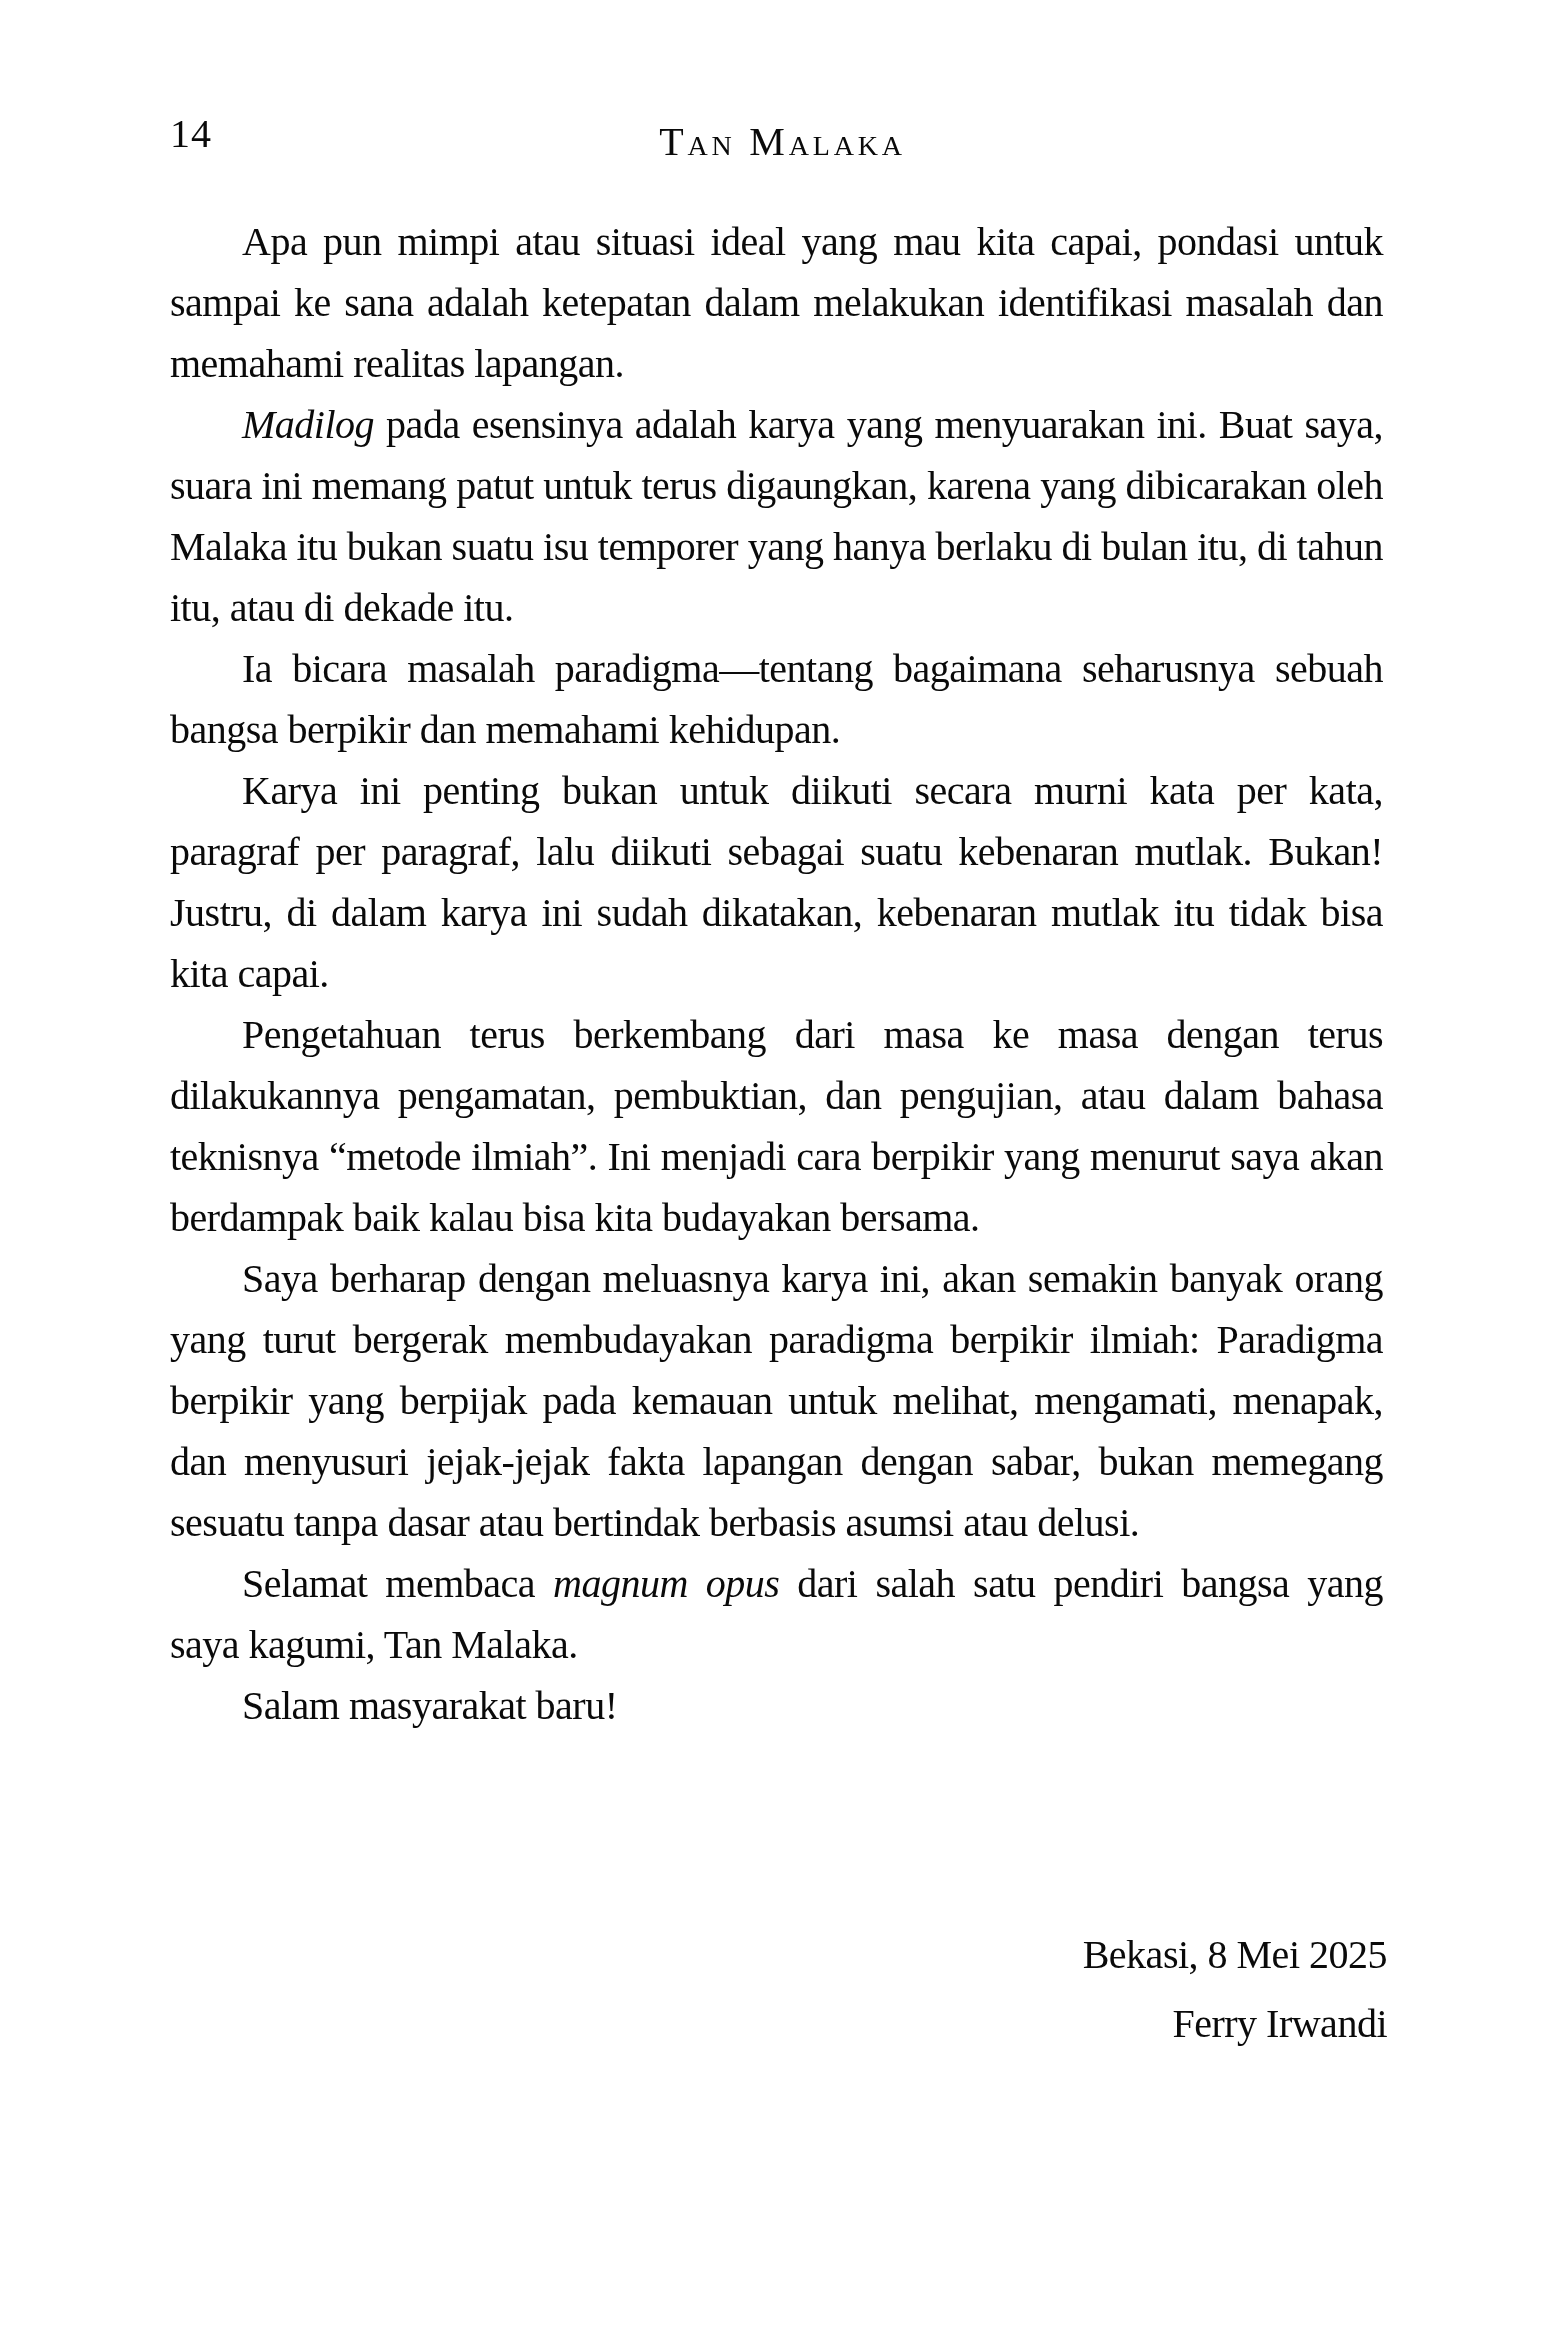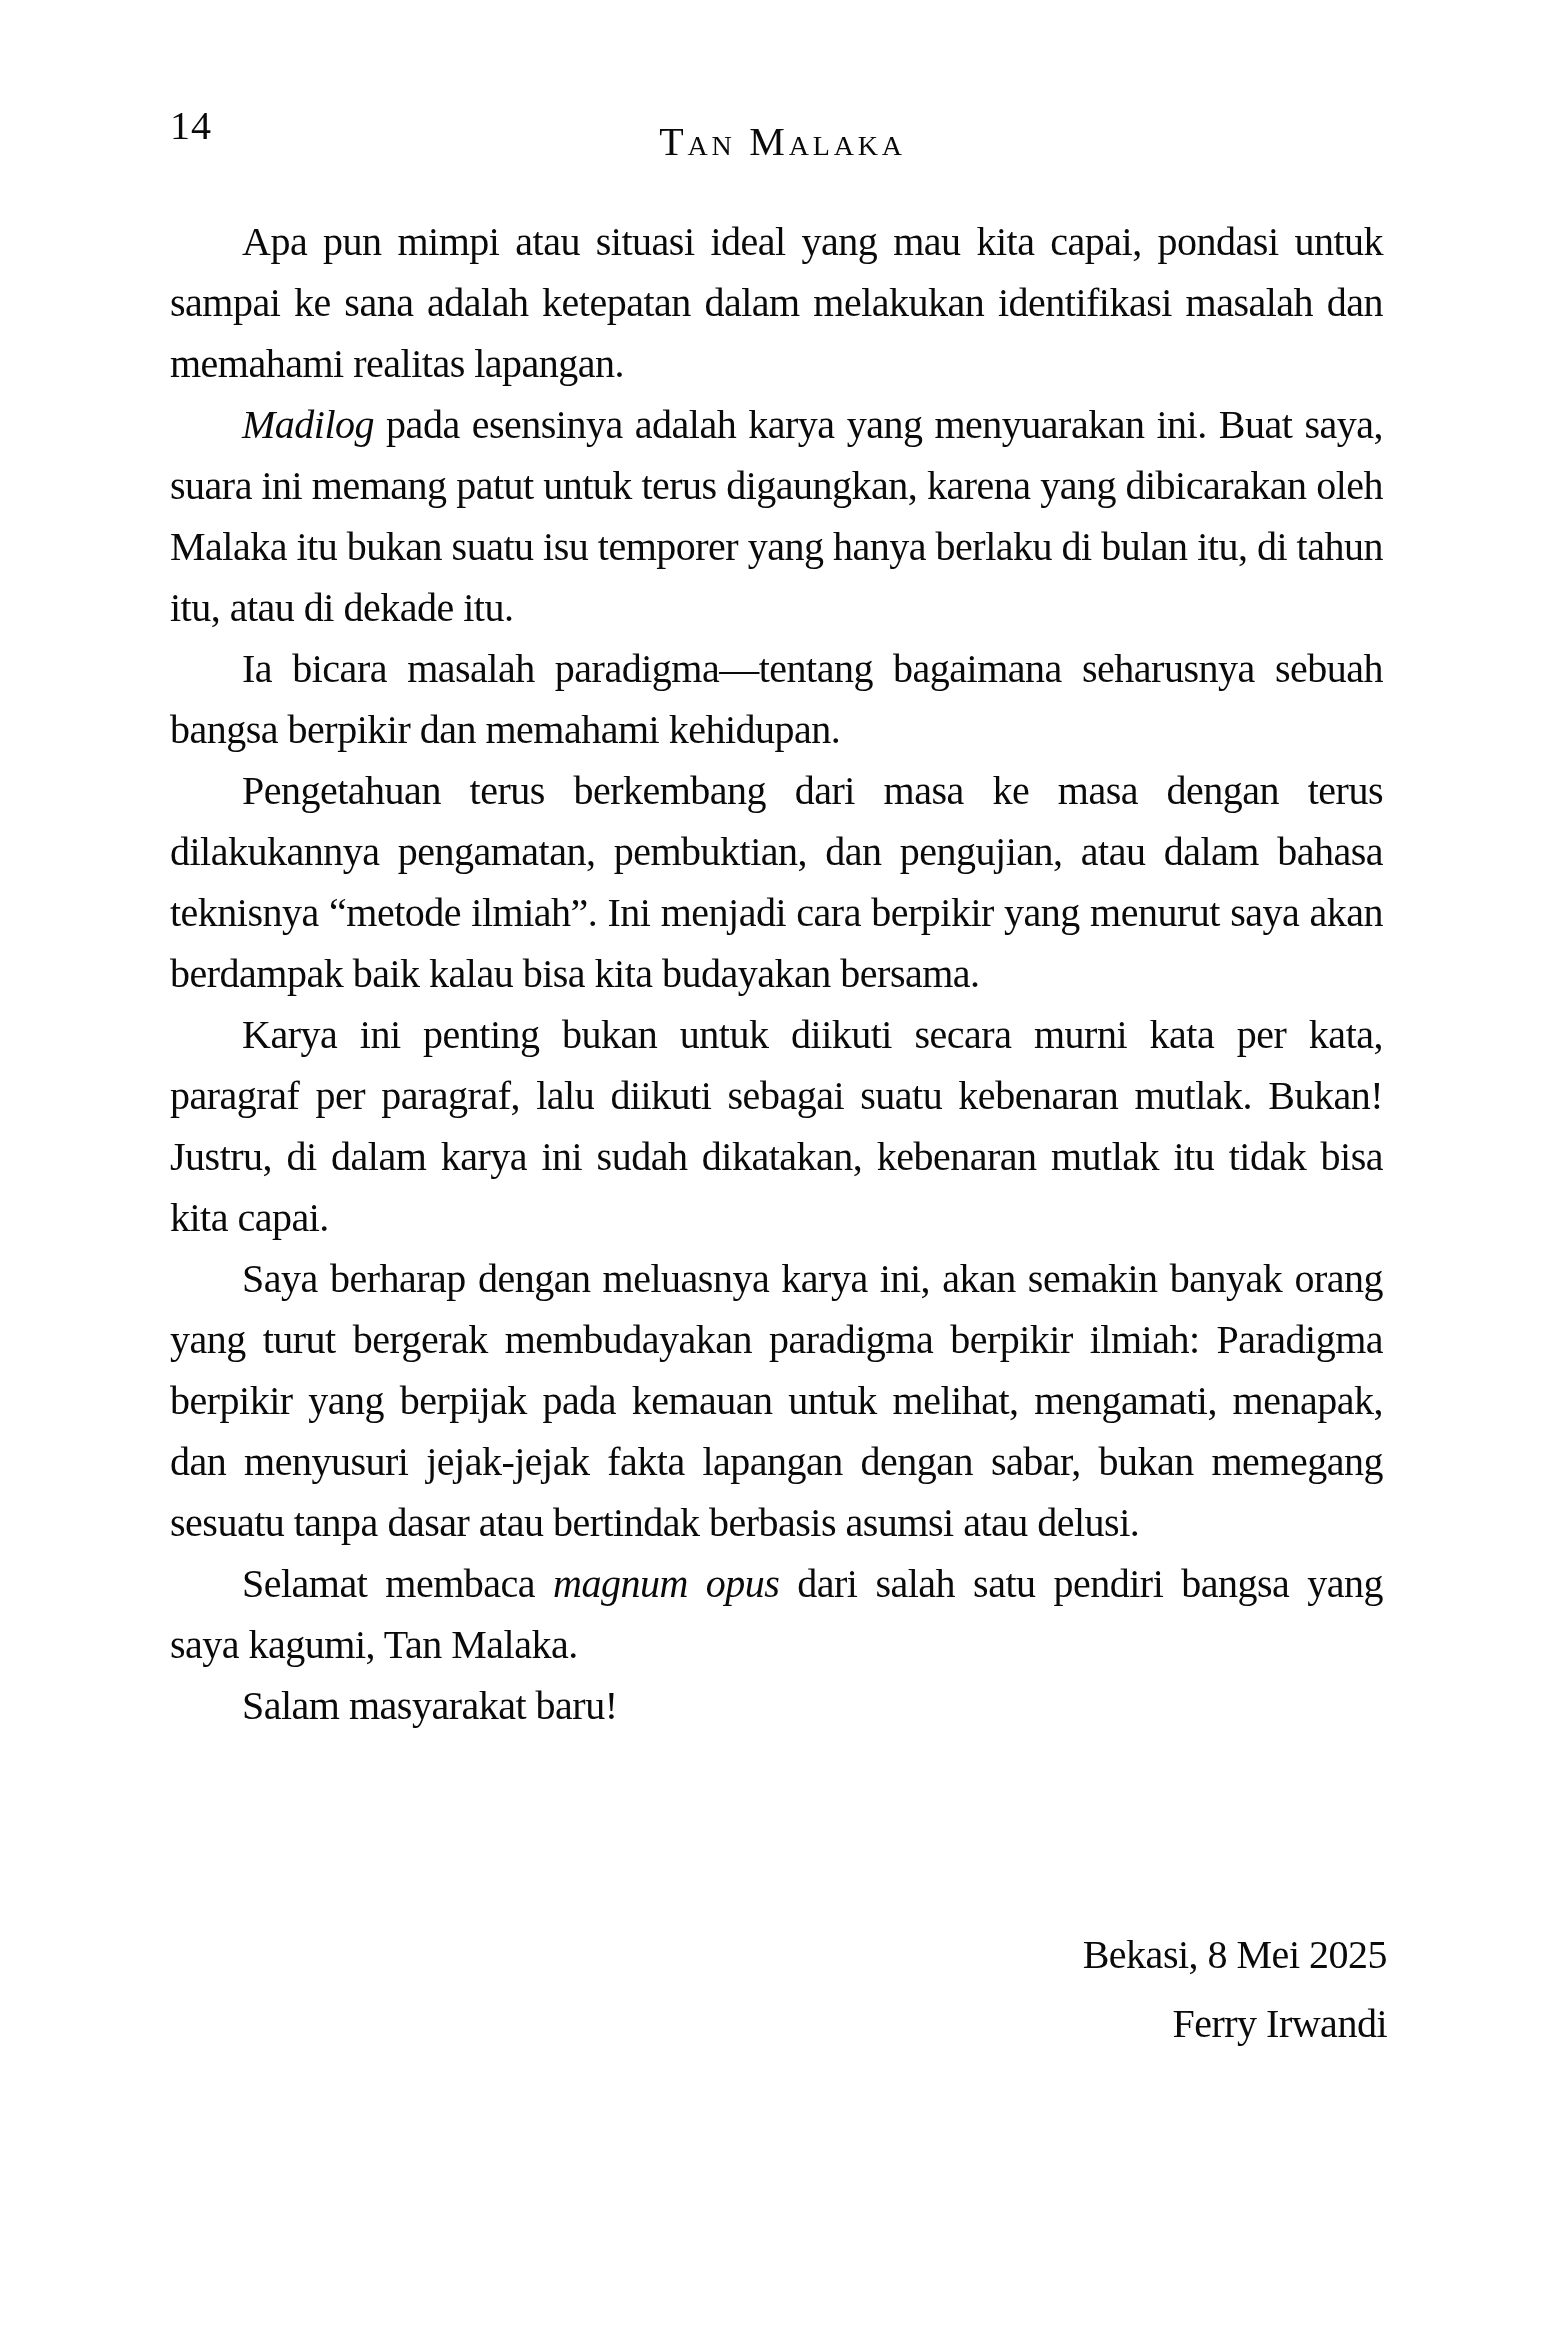--- a/index.html
+++ b/index.html
@@ -25,21 +25,21 @@
     left: 170px;
     right: 166px;
     top: 100px;
     height: 57px;
     font-size: 40px;
     line-height: 52px;
   }
   .page-number {
     position: absolute;
     left: 0;
-    top: 0;
+    top: 8px;
     letter-spacing: 0.9px;
   }
   .running-title {
     position: absolute;
     left: 0;
     right: 0;
     top: 0;
     text-align: center;
     font-variant: small-caps;
     letter-spacing: 3.8px;
@@ -84,22 +84,22 @@
   <div class="page-header">
     <span class="page-number">14</span>
     <span class="running-title">Tan Malaka</span>
   </div>
 
   <main class="body-text">
 
   <p><span>Apa pun mimpi atau situasi ideal yang mau kita capai, pondasi untuk sampai ke sana adalah ketepatan dalam melakukan identifikasi masalah dan memahami realitas lapangan.</span></p>
       <p><em>Madilog</em><span> pada esensinya adalah karya yang menyuarakan ini. Buat saya, suara ini memang patut untuk terus digaungkan, karena yang dibicarakan oleh Malaka itu bukan suatu isu temporer yang hanya berlaku di bulan itu, di tahun itu, atau di dekade itu.</span></p>
       <p><span>Ia bicara masalah paradigma—tentang bagaimana seharusnya sebuah bangsa berpikir dan memahami kehidupan.</span></p>
+      <p><span>Karya ini penting bukan untuk diikuti secara murni kata per kata, paragraf per paragraf, lalu diikuti sebagai suatu kebenaran mutlak. Bukan! Justru, di dalam karya ini sudah dikatakan, kebenaran mutlak itu tidak bisa kita capai.</span></p>
       <p><span>Pengetahuan terus berkembang dari masa ke masa dengan terus dilakukannya pengamatan, pembuktian, dan pengujian, atau dalam bahasa teknisnya “metode ilmiah”. Ini menjadi cara berpikir yang menurut saya akan berdampak baik kalau bisa kita budayakan bersama.</span></p>
-      <p><span>Karya ini penting bukan untuk diikuti secara murni kata per kata, paragraf per paragraf, lalu diikuti sebagai suatu kebenaran mutlak. Bukan! Justru, di dalam karya ini sudah dikatakan, kebenaran mutlak itu tidak bisa kita capai.</span></p>
       <p><span>Saya berharap dengan meluasnya karya ini, akan semakin banyak orang yang turut bergerak membudayakan paradigma berpikir ilmiah: Paradigma berpikir yang berpijak pada kemauan untuk melihat, mengamati, menapak, dan menyusuri jejak-jejak fakta lapangan dengan sabar, bukan memegang sesuatu tanpa dasar atau bertindak berbasis asumsi atau delusi.</span></p>
       <p><span>Selamat membaca </span><em>magnum opus</em><span> dari salah satu pendiri bangsa yang saya kagumi, Tan Malaka.</span></p>
       <p><span>Salam masyarakat baru!</span></p>
     </main>
 
   <div class="signoff">
     <div>Bekasi, 8 Mei 2025</div>
     <div>Ferry Irwandi</div>
   </div>
 

